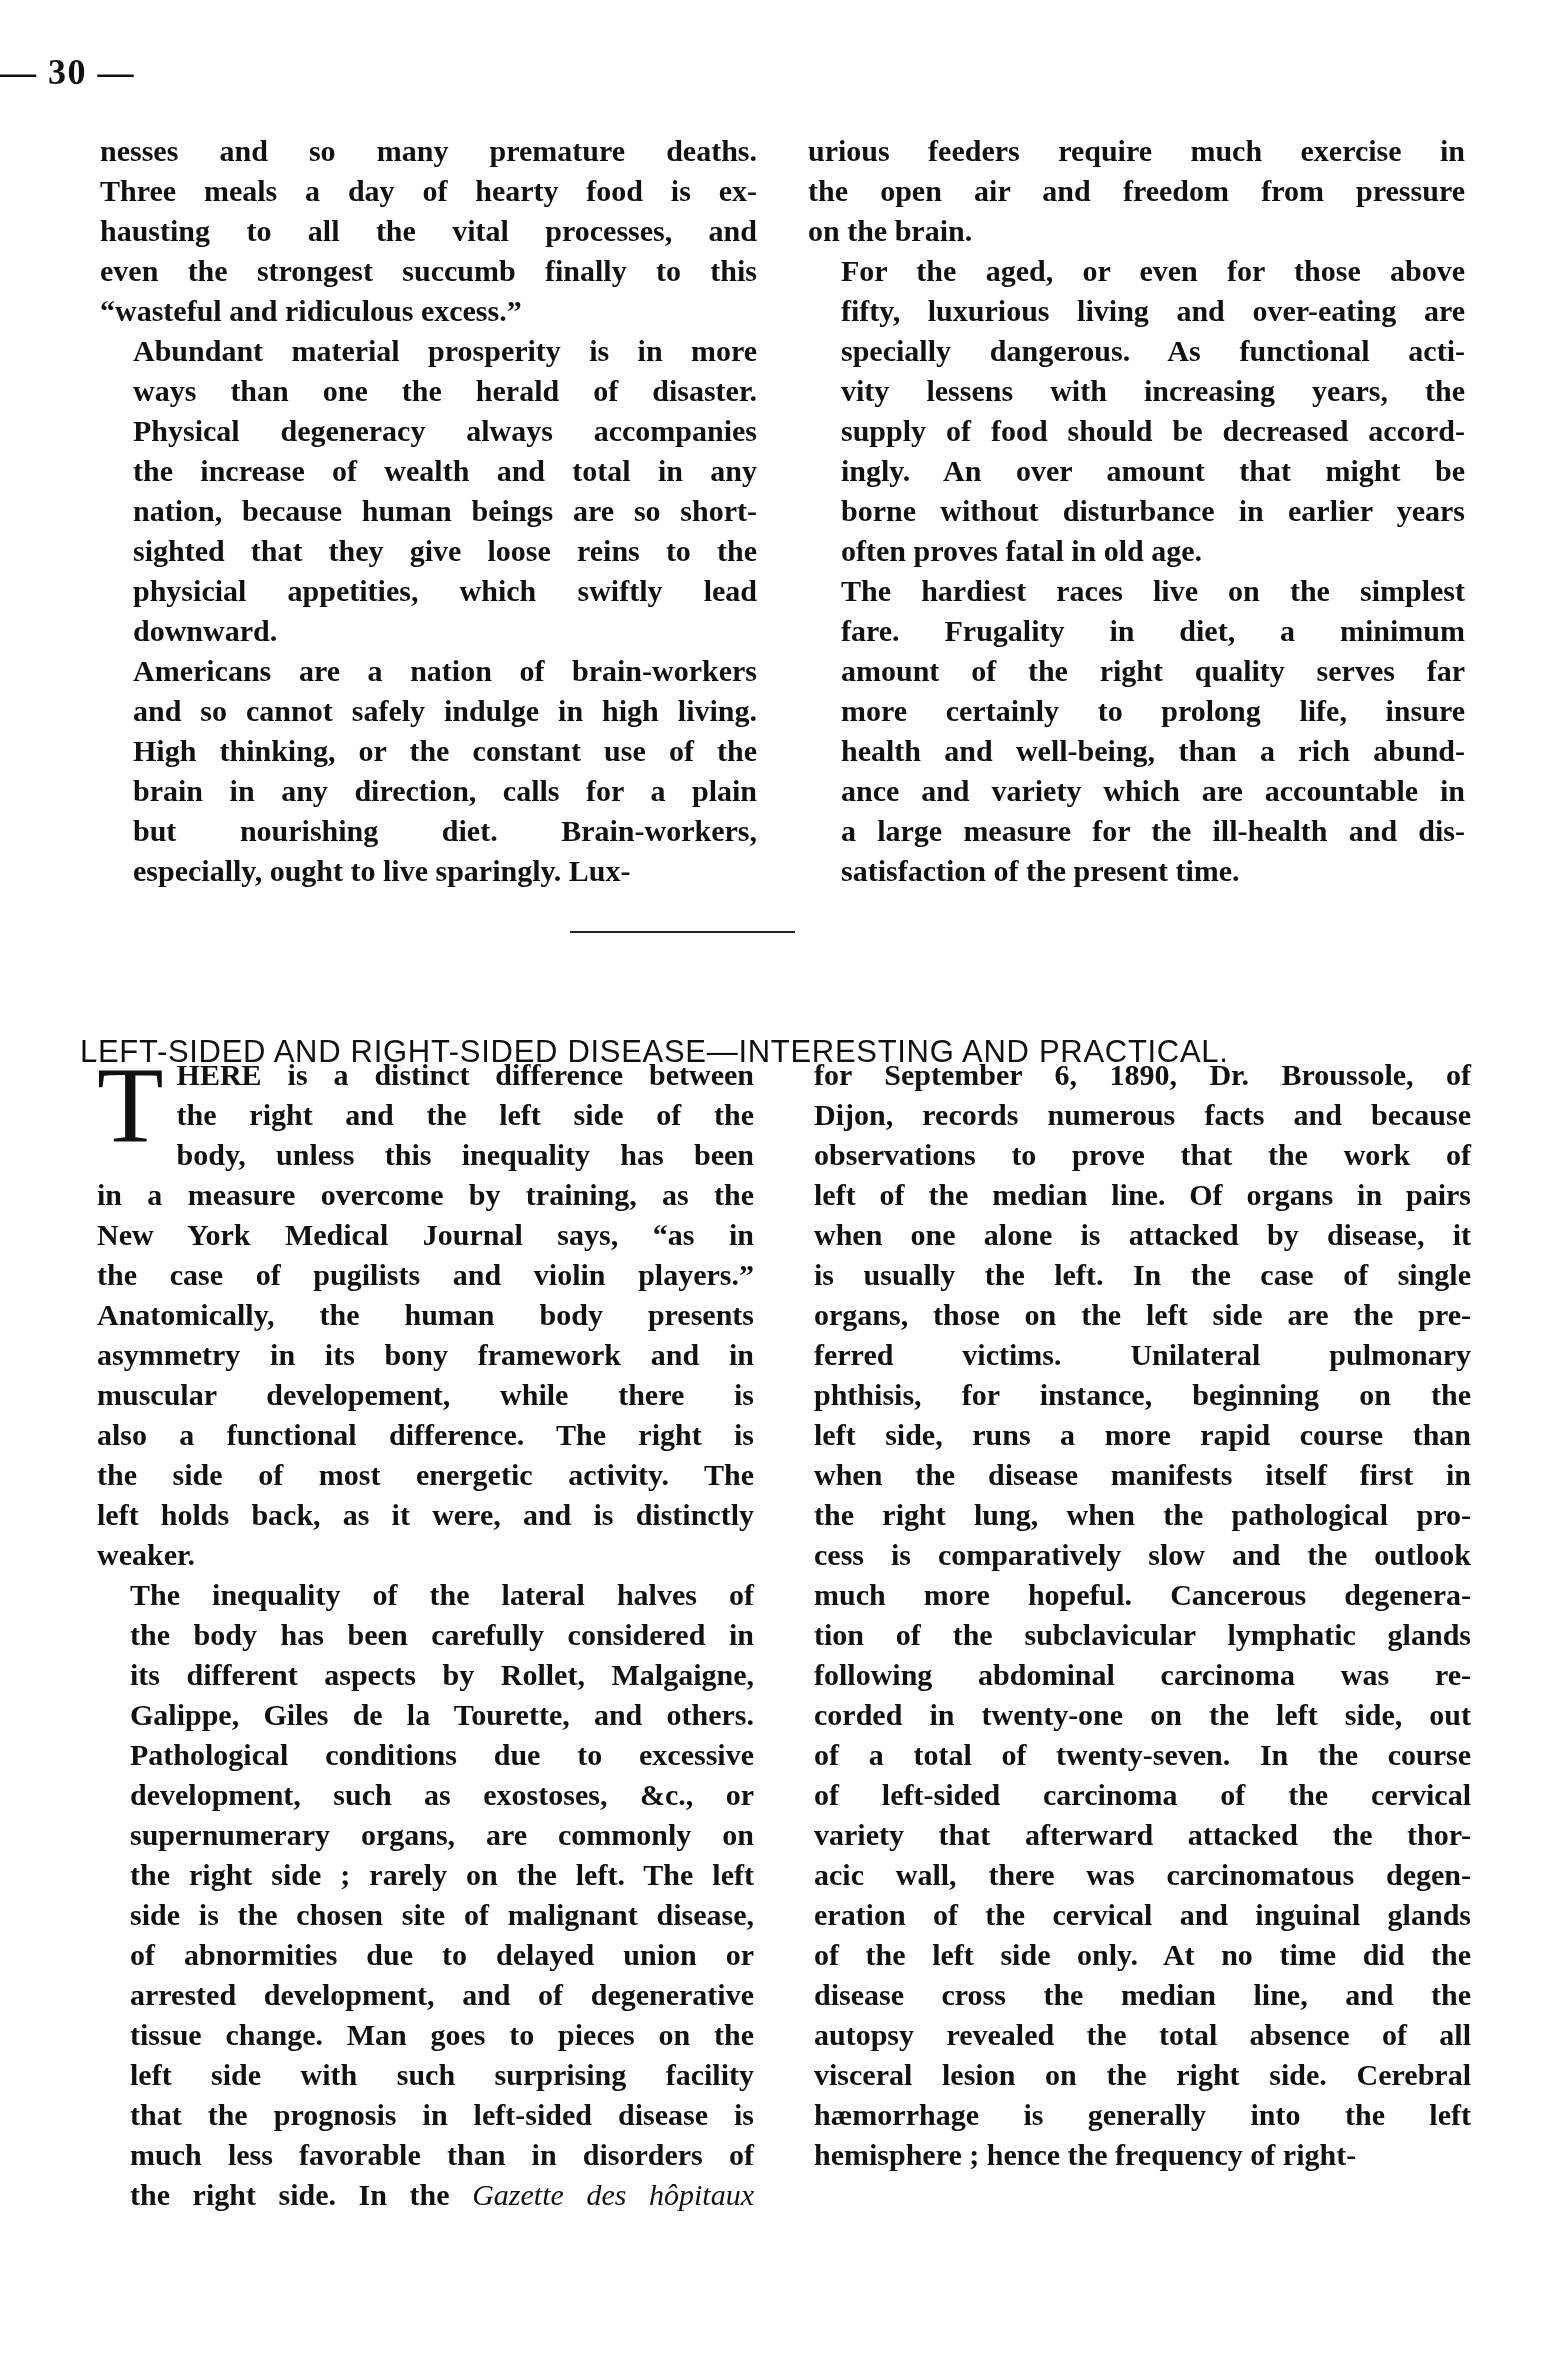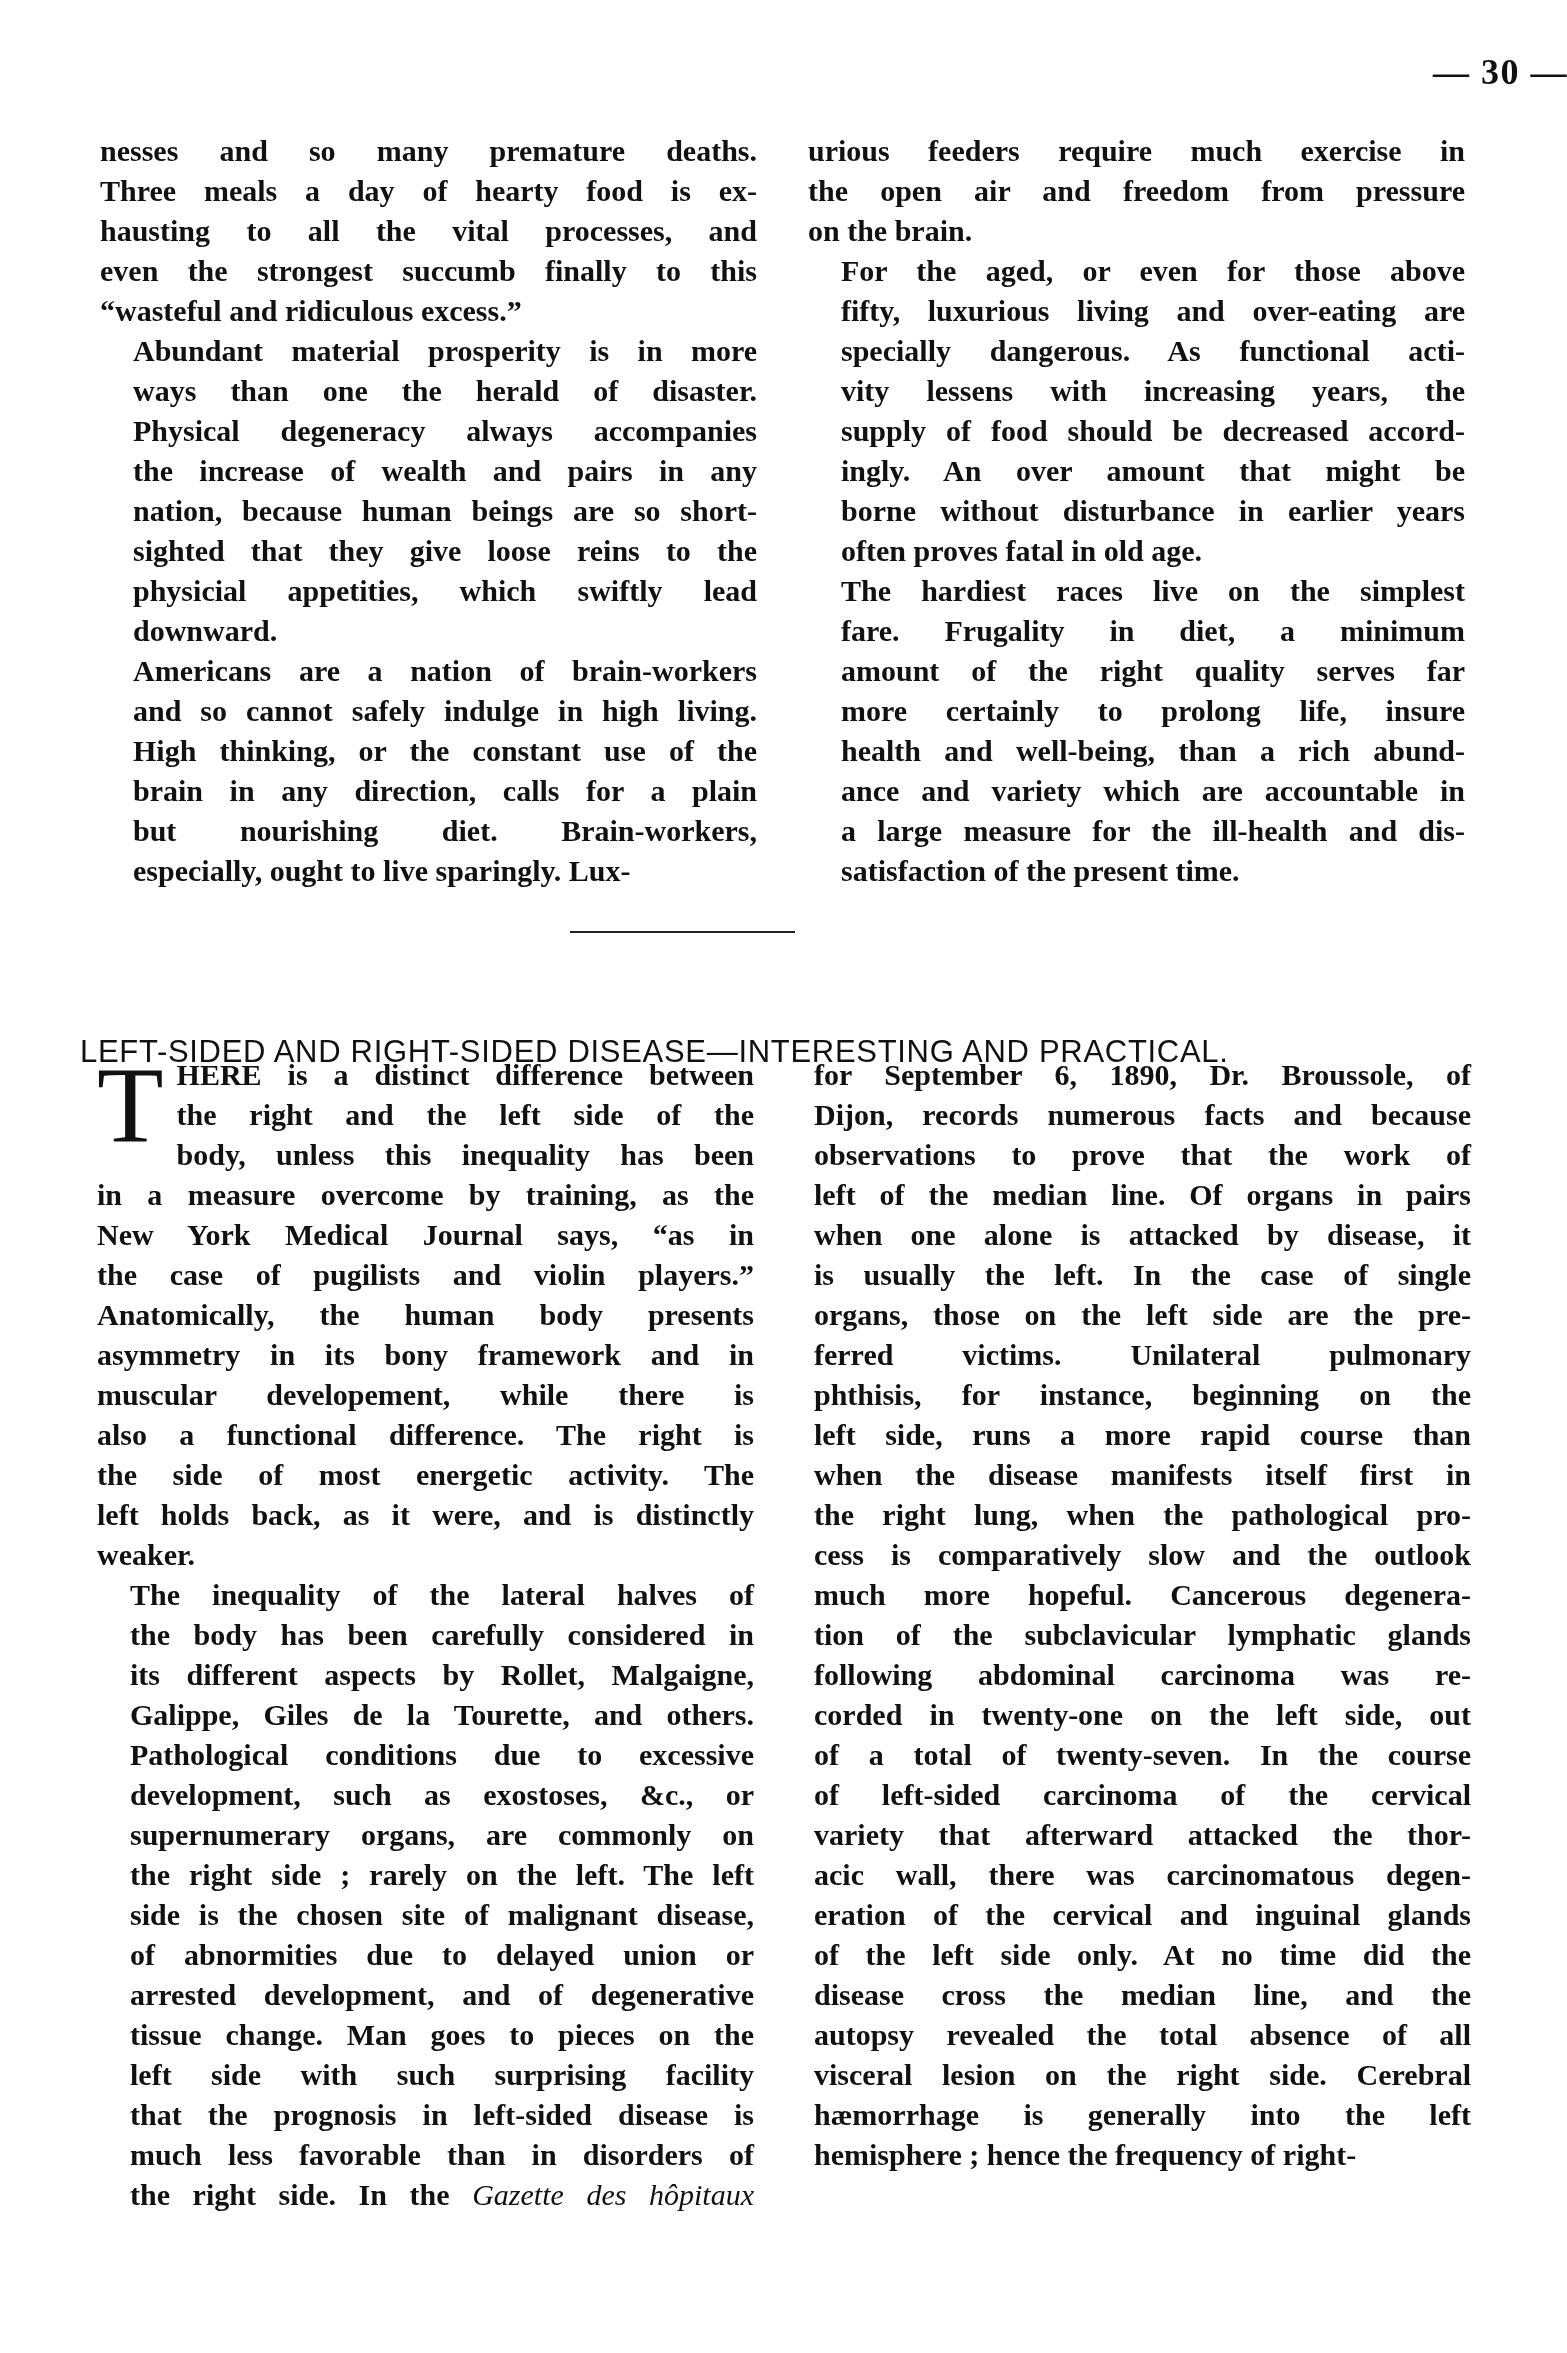--- a/index.html
+++ b/index.html
@@ -2,21 +2,21 @@
 <html style="font-size:11.6px"><head>
 <meta charset="utf-8">
 <style>
   html, body { margin: 0; padding: 0; background: #ffffff; }
   body {
     width: 1568px; height: 2354px; position: relative; overflow: hidden;
     font-family: "DejaVu Serif", "Liberation Serif", serif;
     color: #111111;
   }
   .page-number {
-    position: absolute; top: 51px; left: 0; width: 1568px; text-align: right;
+    position: absolute; top: 51px; left: 0; width: 1568px; text-align: left;
     font-size: 36px; font-weight: bold; letter-spacing: 1.5px;
     font-family: "Liberation Serif", serif;
   }
   .col {
     position: absolute; width: 657px;
     font-size: 30px; line-height: 40px;
     text-align: justify; text-justify: inter-word;
     font-family: "Liberation Serif", serif;
     font-weight: bold;
     hyphens: manual;
@@ -55,21 +55,21 @@
       <span class="line">nesses and so many premature deaths.</span>
       <span class="line">Three meals a day of hearty food is ex-</span>
       <span class="line">hausting to all the vital processes, and</span>
       <span class="line">even the strongest succumb finally to this</span>
       <span class="line last">“wasteful and ridiculous excess.”</span>
     </p>
     <p class="">
       <span class="line">Abundant material prosperity is in more</span>
       <span class="line">ways than one the herald of disaster.</span>
       <span class="line">Physical degeneracy always accompanies</span>
-      <span class="line">the increase of wealth and pairs in any</span>
+      <span class="line">the increase of wealth and total in any</span>
       <span class="line">nation, because human beings are so short-</span>
       <span class="line">sighted that they give loose reins to the</span>
       <span class="line">physicial appetities, which swiftly lead</span>
       <span class="line last">downward.</span>
     </p>
     <p class="">
       <span class="line">Americans are a nation of brain-workers</span>
       <span class="line">and so cannot safely indulge in high living.</span>
       <span class="line">High thinking, or the constant use of the</span>
       <span class="line">brain in any direction, calls for a plain</span>

